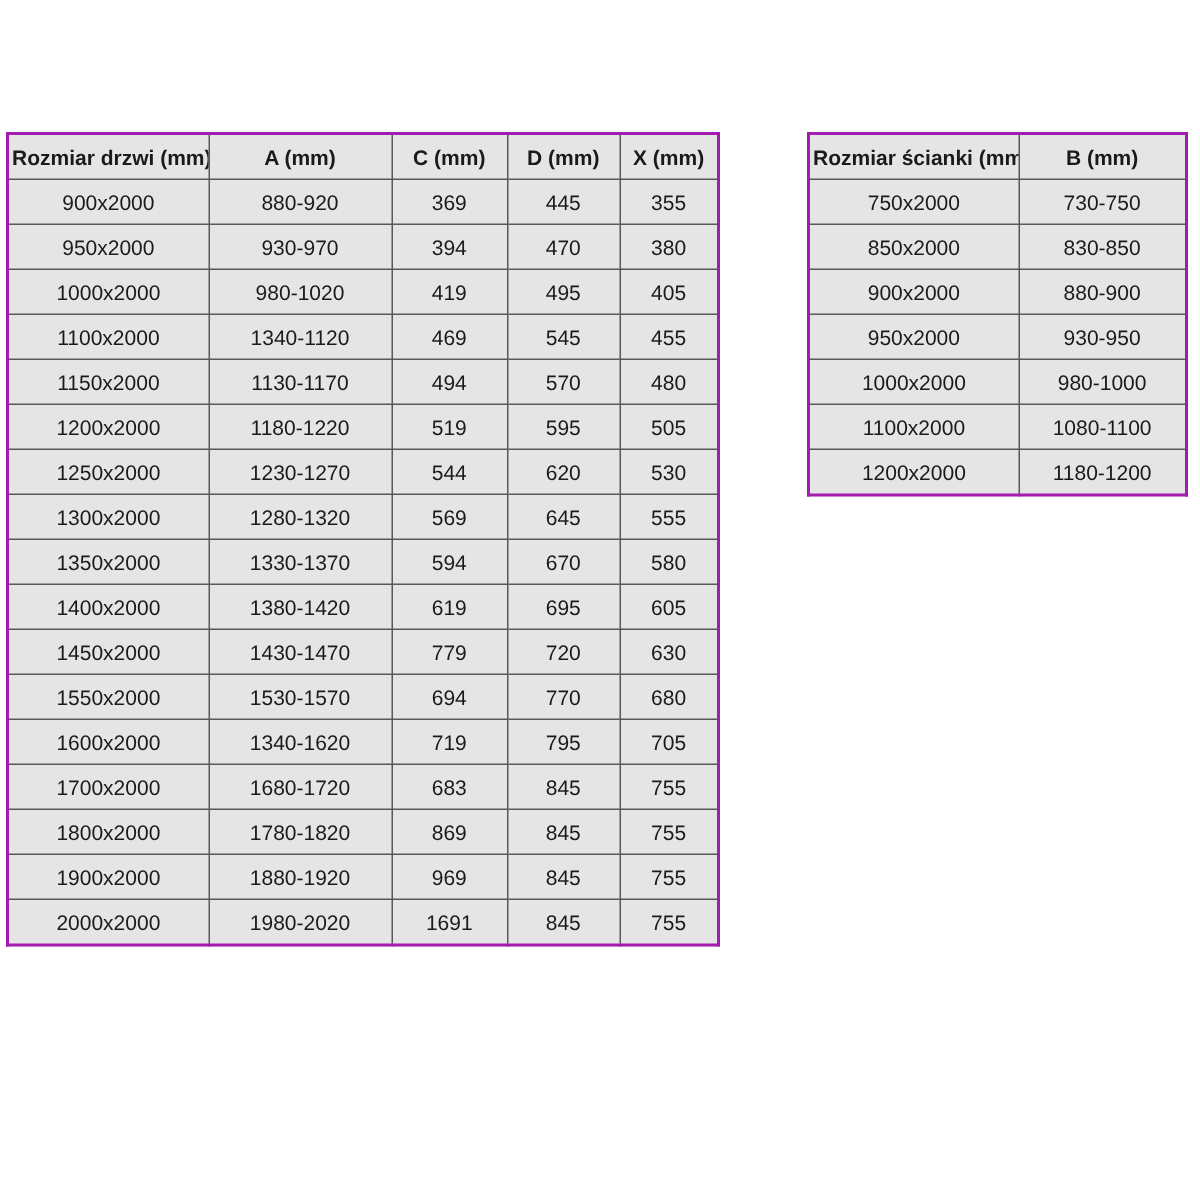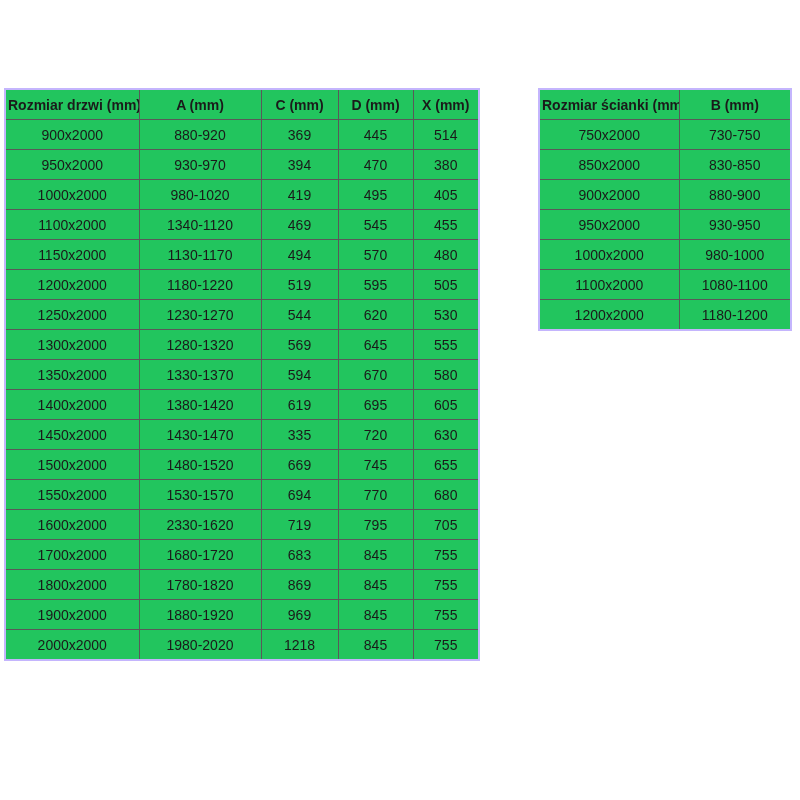--- a/index.html
+++ b/index.html
@@ -15,22 +15,22 @@
     position: relative;
     width: 800px;
     height: 800px;
     background: #ffffff;
     overflow: hidden;
   }
   table.size-table {
     position: absolute;
     border-collapse: collapse;
     table-layout: fixed;
-    background: #22c55e;
-    border: 2px solid #c4b5fd;
+    background: #e5e5e5;
+    border: 2px solid #a21caf;
   }
   #door-table { left: 4px; top: 88px; width: 474px; }
   #wall-table { left: 538px; top: 88px; width: 252px; }
 
   .size-table th, .size-table td {
     border: 1px solid #595959;
     text-align: center;
     vertical-align: middle;
     height: 29px;
     padding: 0 2px;
@@ -73,21 +73,21 @@
           <th>D (mm)</th>
           <th>X (mm)</th>
         </tr>
       </thead>
       <tbody>
         <tr>
           <td>900x2000</td>
           <td>880-920</td>
           <td>369</td>
           <td>445</td>
-          <td>514</td>
+          <td>355</td>
         </tr>
         <tr>
           <td>950x2000</td>
           <td>930-970</td>
           <td>394</td>
           <td>470</td>
           <td>380</td>
         </tr>
         <tr>
           <td>1000x2000</td>
@@ -141,41 +141,34 @@
         <tr>
           <td>1400x2000</td>
           <td>1380-1420</td>
           <td>619</td>
           <td>695</td>
           <td>605</td>
         </tr>
         <tr>
           <td>1450x2000</td>
           <td>1430-1470</td>
-          <td>335</td>
+          <td>779</td>
           <td>720</td>
           <td>630</td>
-        </tr>
-        <tr>
-          <td>1500x2000</td>
-          <td>1480-1520</td>
-          <td>669</td>
-          <td>745</td>
-          <td>655</td>
         </tr>
         <tr>
           <td>1550x2000</td>
           <td>1530-1570</td>
           <td>694</td>
           <td>770</td>
           <td>680</td>
         </tr>
         <tr>
           <td>1600x2000</td>
-          <td>2330-1620</td>
+          <td>1340-1620</td>
           <td>719</td>
           <td>795</td>
           <td>705</td>
         </tr>
         <tr>
           <td>1700x2000</td>
           <td>1680-1720</td>
           <td>683</td>
           <td>845</td>
           <td>755</td>
@@ -190,21 +183,21 @@
         <tr>
           <td>1900x2000</td>
           <td>1880-1920</td>
           <td>969</td>
           <td>845</td>
           <td>755</td>
         </tr>
         <tr>
           <td>2000x2000</td>
           <td>1980-2020</td>
-          <td>1218</td>
+          <td>1691</td>
           <td>845</td>
           <td>755</td>
         </tr>
       </tbody>
     </table>
 
   <table id="wall-table" class="size-table">
       <colgroup>
         <col class="c0">
         <col class="c1">

